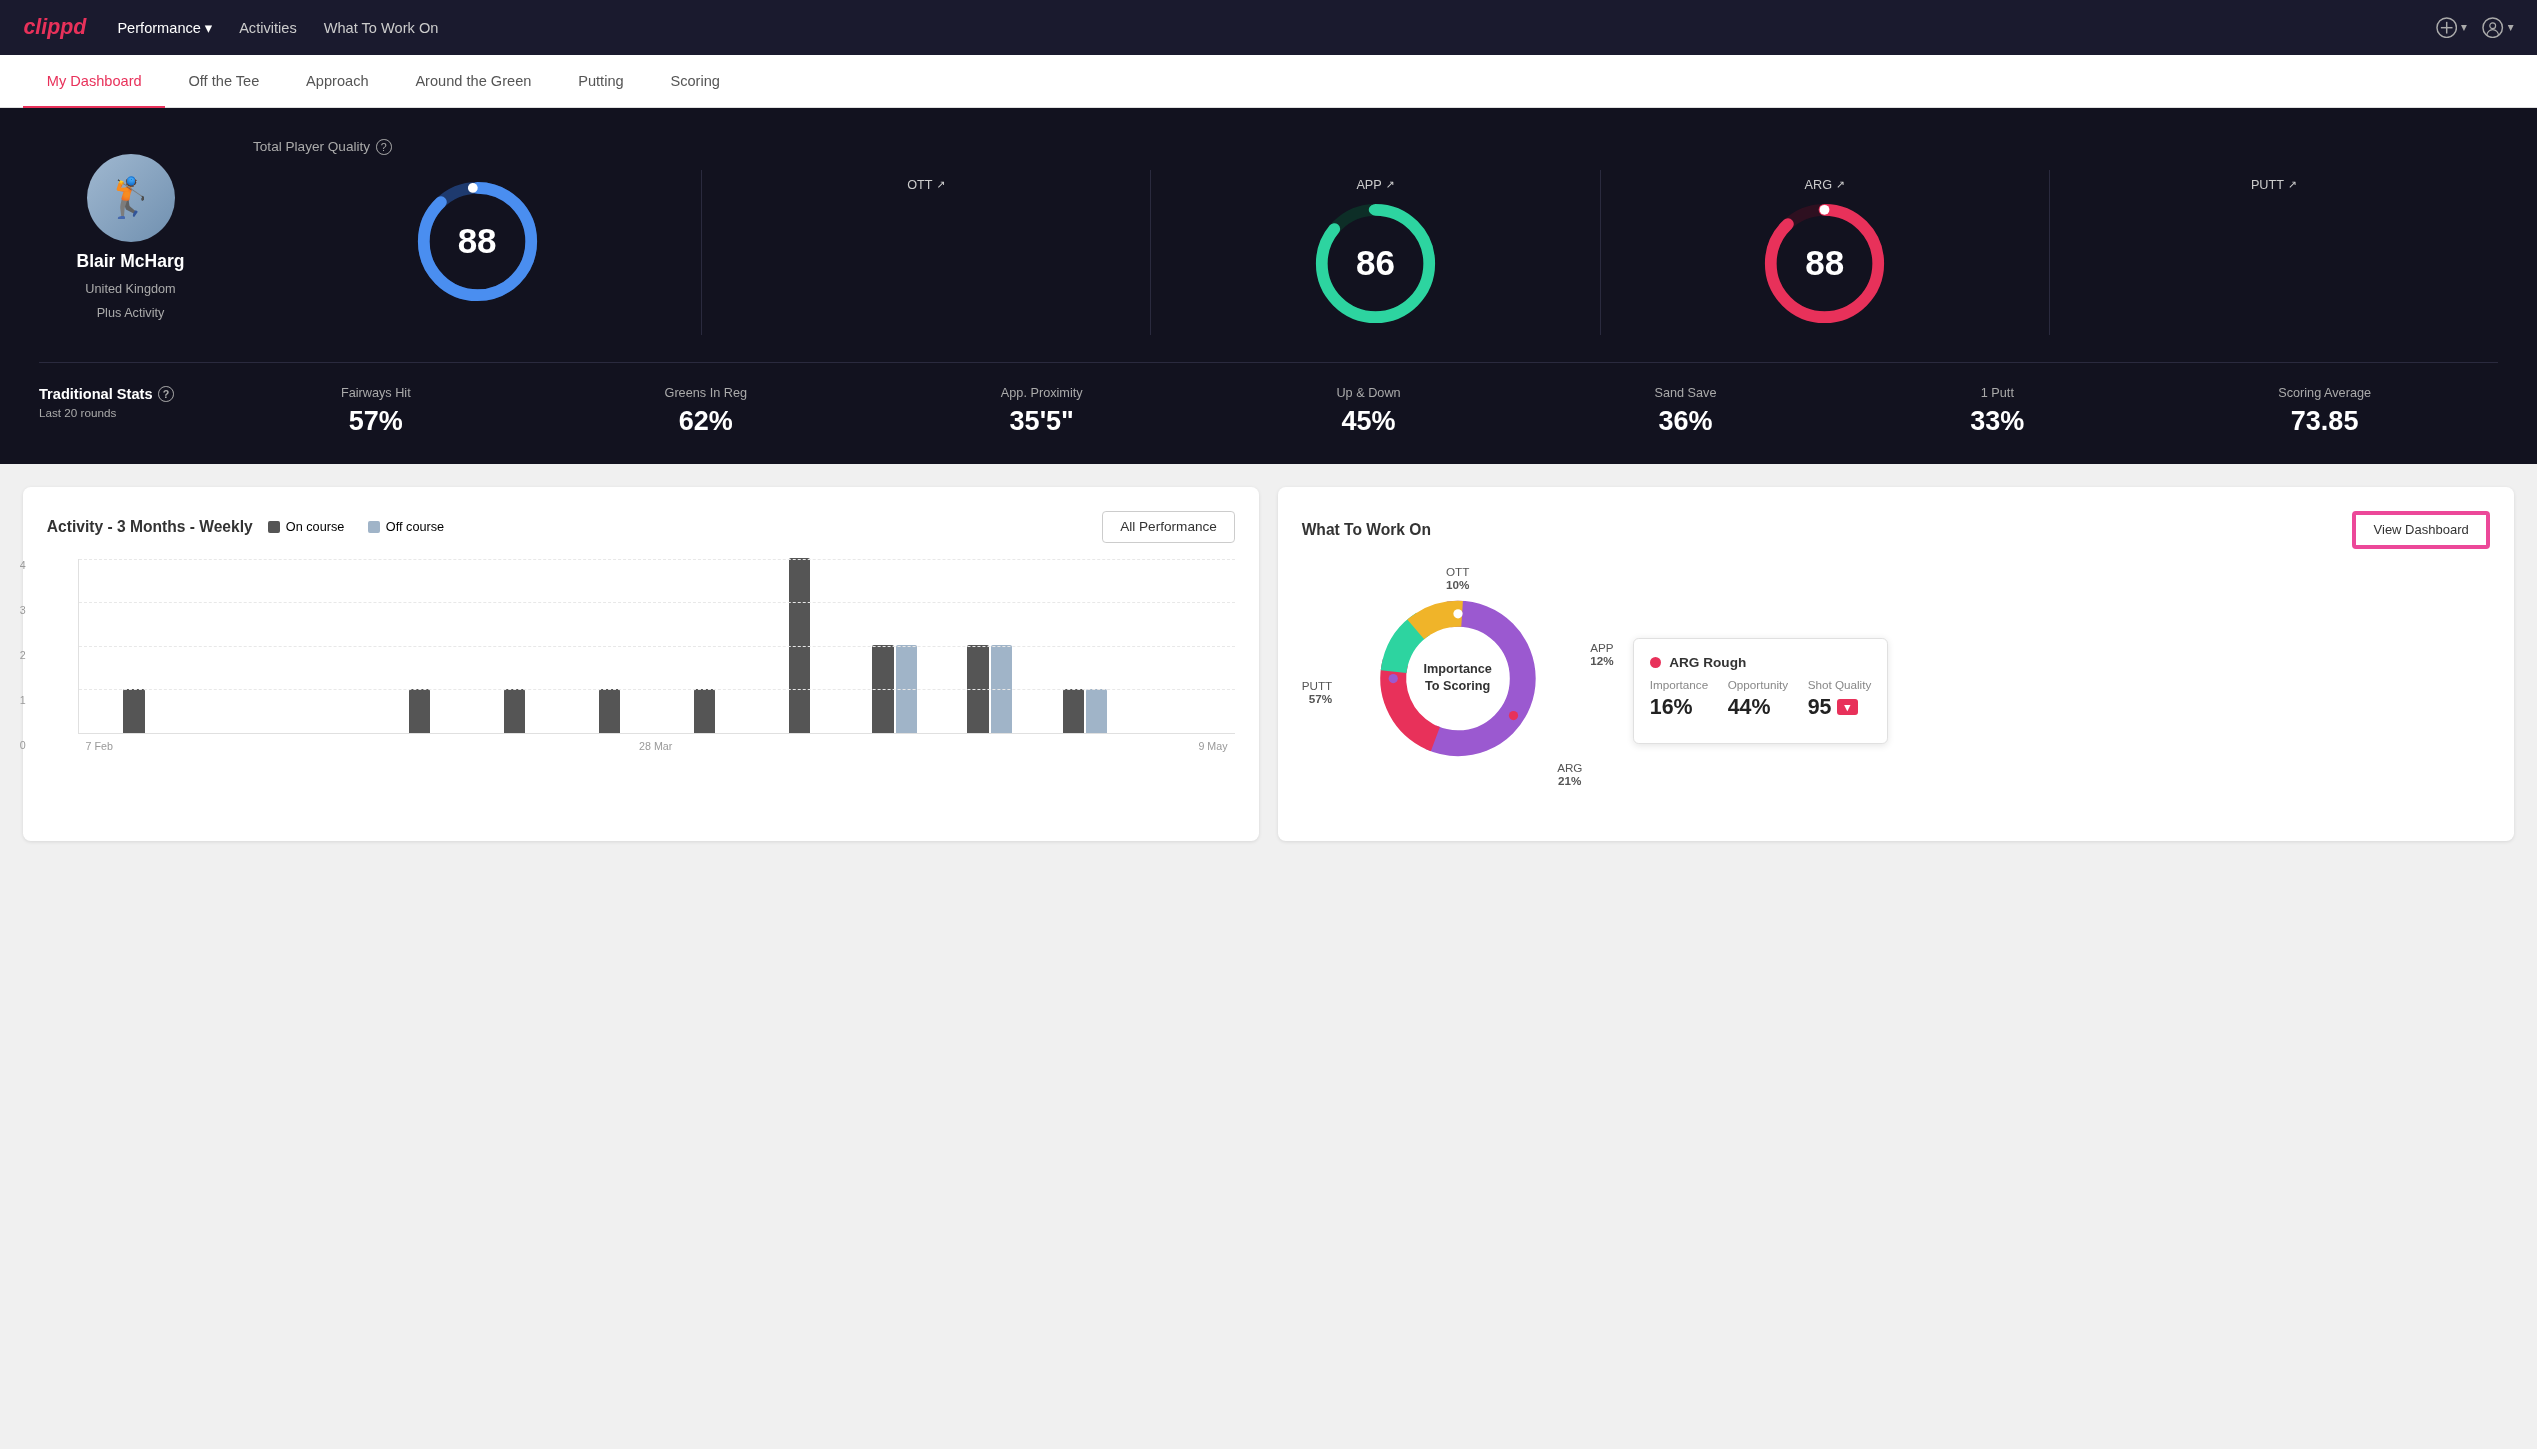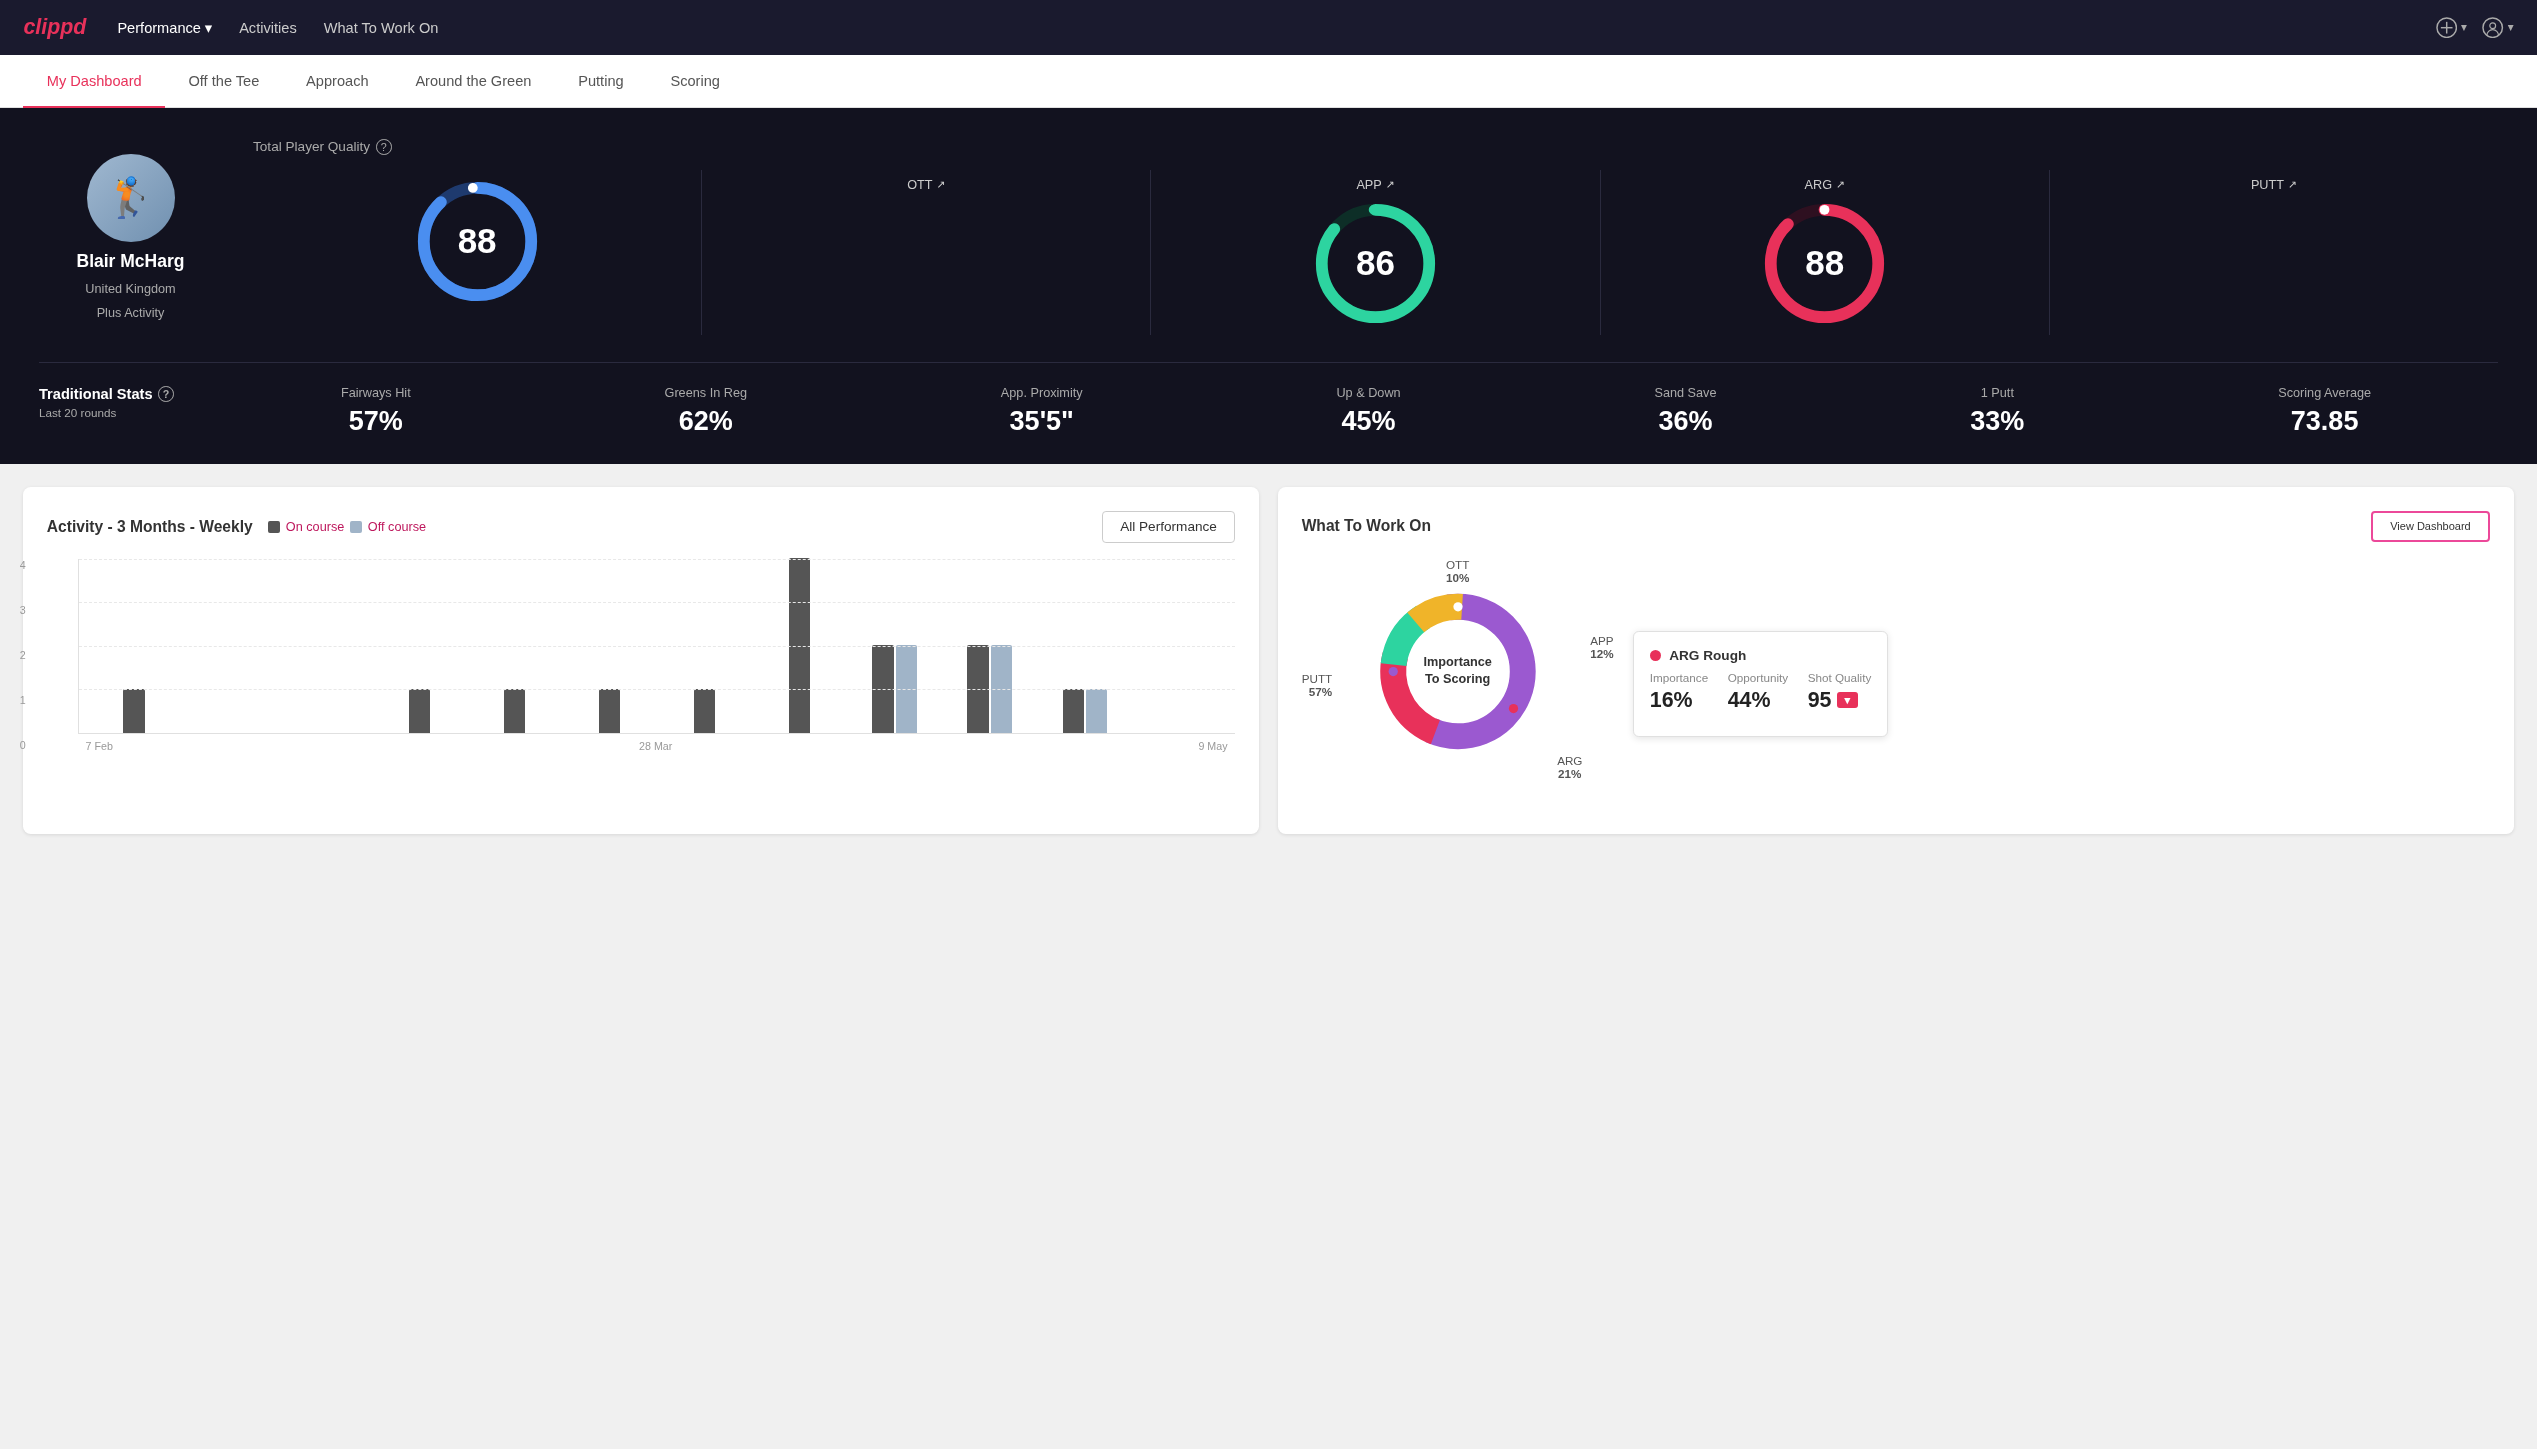--- a/index.html
+++ b/index.html
@@ -213,45 +213,45 @@
 
     .panel-header {
       display: flex;
       justify-content: space-between;
       align-items: center;
       margin-bottom: 15.6px;
     }
     .panel-title { color: #333; font-size: 15.6px; font-weight: 600; }
 
     .view-btn {
-      border: 2px solid #ec4899;
+      border: 4px solid #ec4899;
       background: #fff;
       color: #333;
       padding: 7.8px 17.5px;
       border-radius: 3.9px;
-      font-size: 11px;
+      font-size: 13px;
       cursor: pointer;
     }
     .all-activities-btn {
       border: 1px solid #ccc;
       background: #fff;
       color: #333;
       padding: 7.8px 17.5px;
       border-radius: 3.9px;
       font-size: 13.6px;
       cursor: pointer;
     }
 
     
     .legend {
       display: flex;
-      gap: 6px;
+      gap: 24px;
       align-items: flex-end;
       font-size: 12.7px;
-      color: #be185d;
+      color: #000000;
     }
     .legend-item { display: flex; align-items: center; gap: 5.8px; }
     .legend-dot { width: 11.7px; height: 11.7px; border-radius: 1.9px; }
 
     
     .chart-area {
       margin-top: 11.7px;
       height: 214px;
       position: relative;
     }

